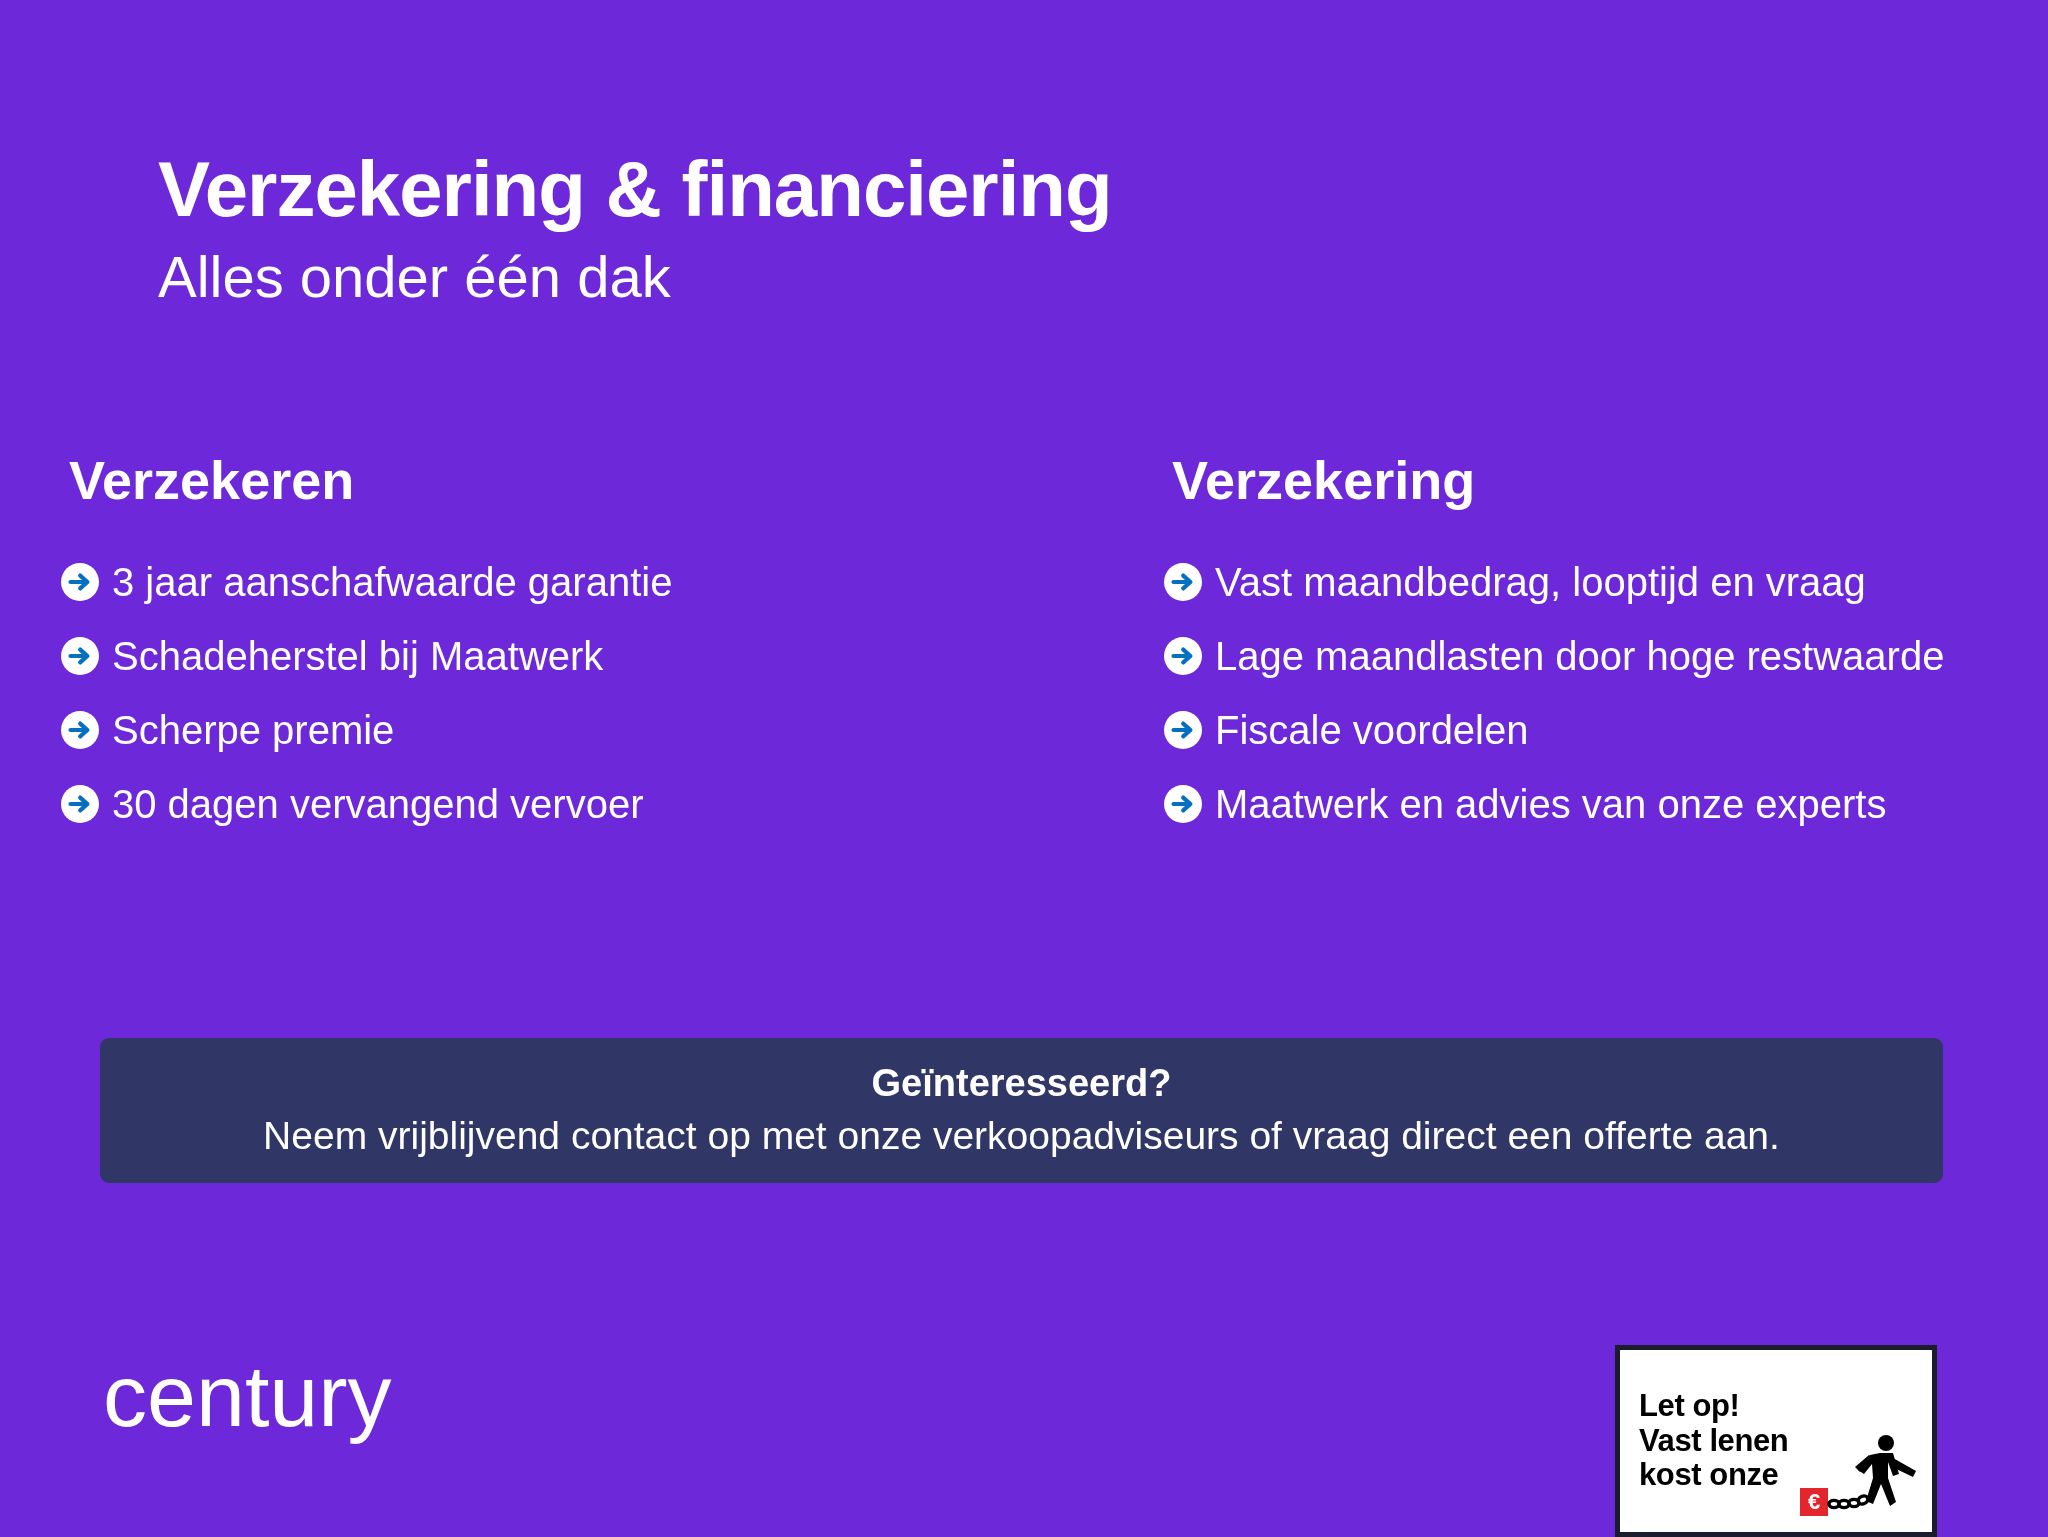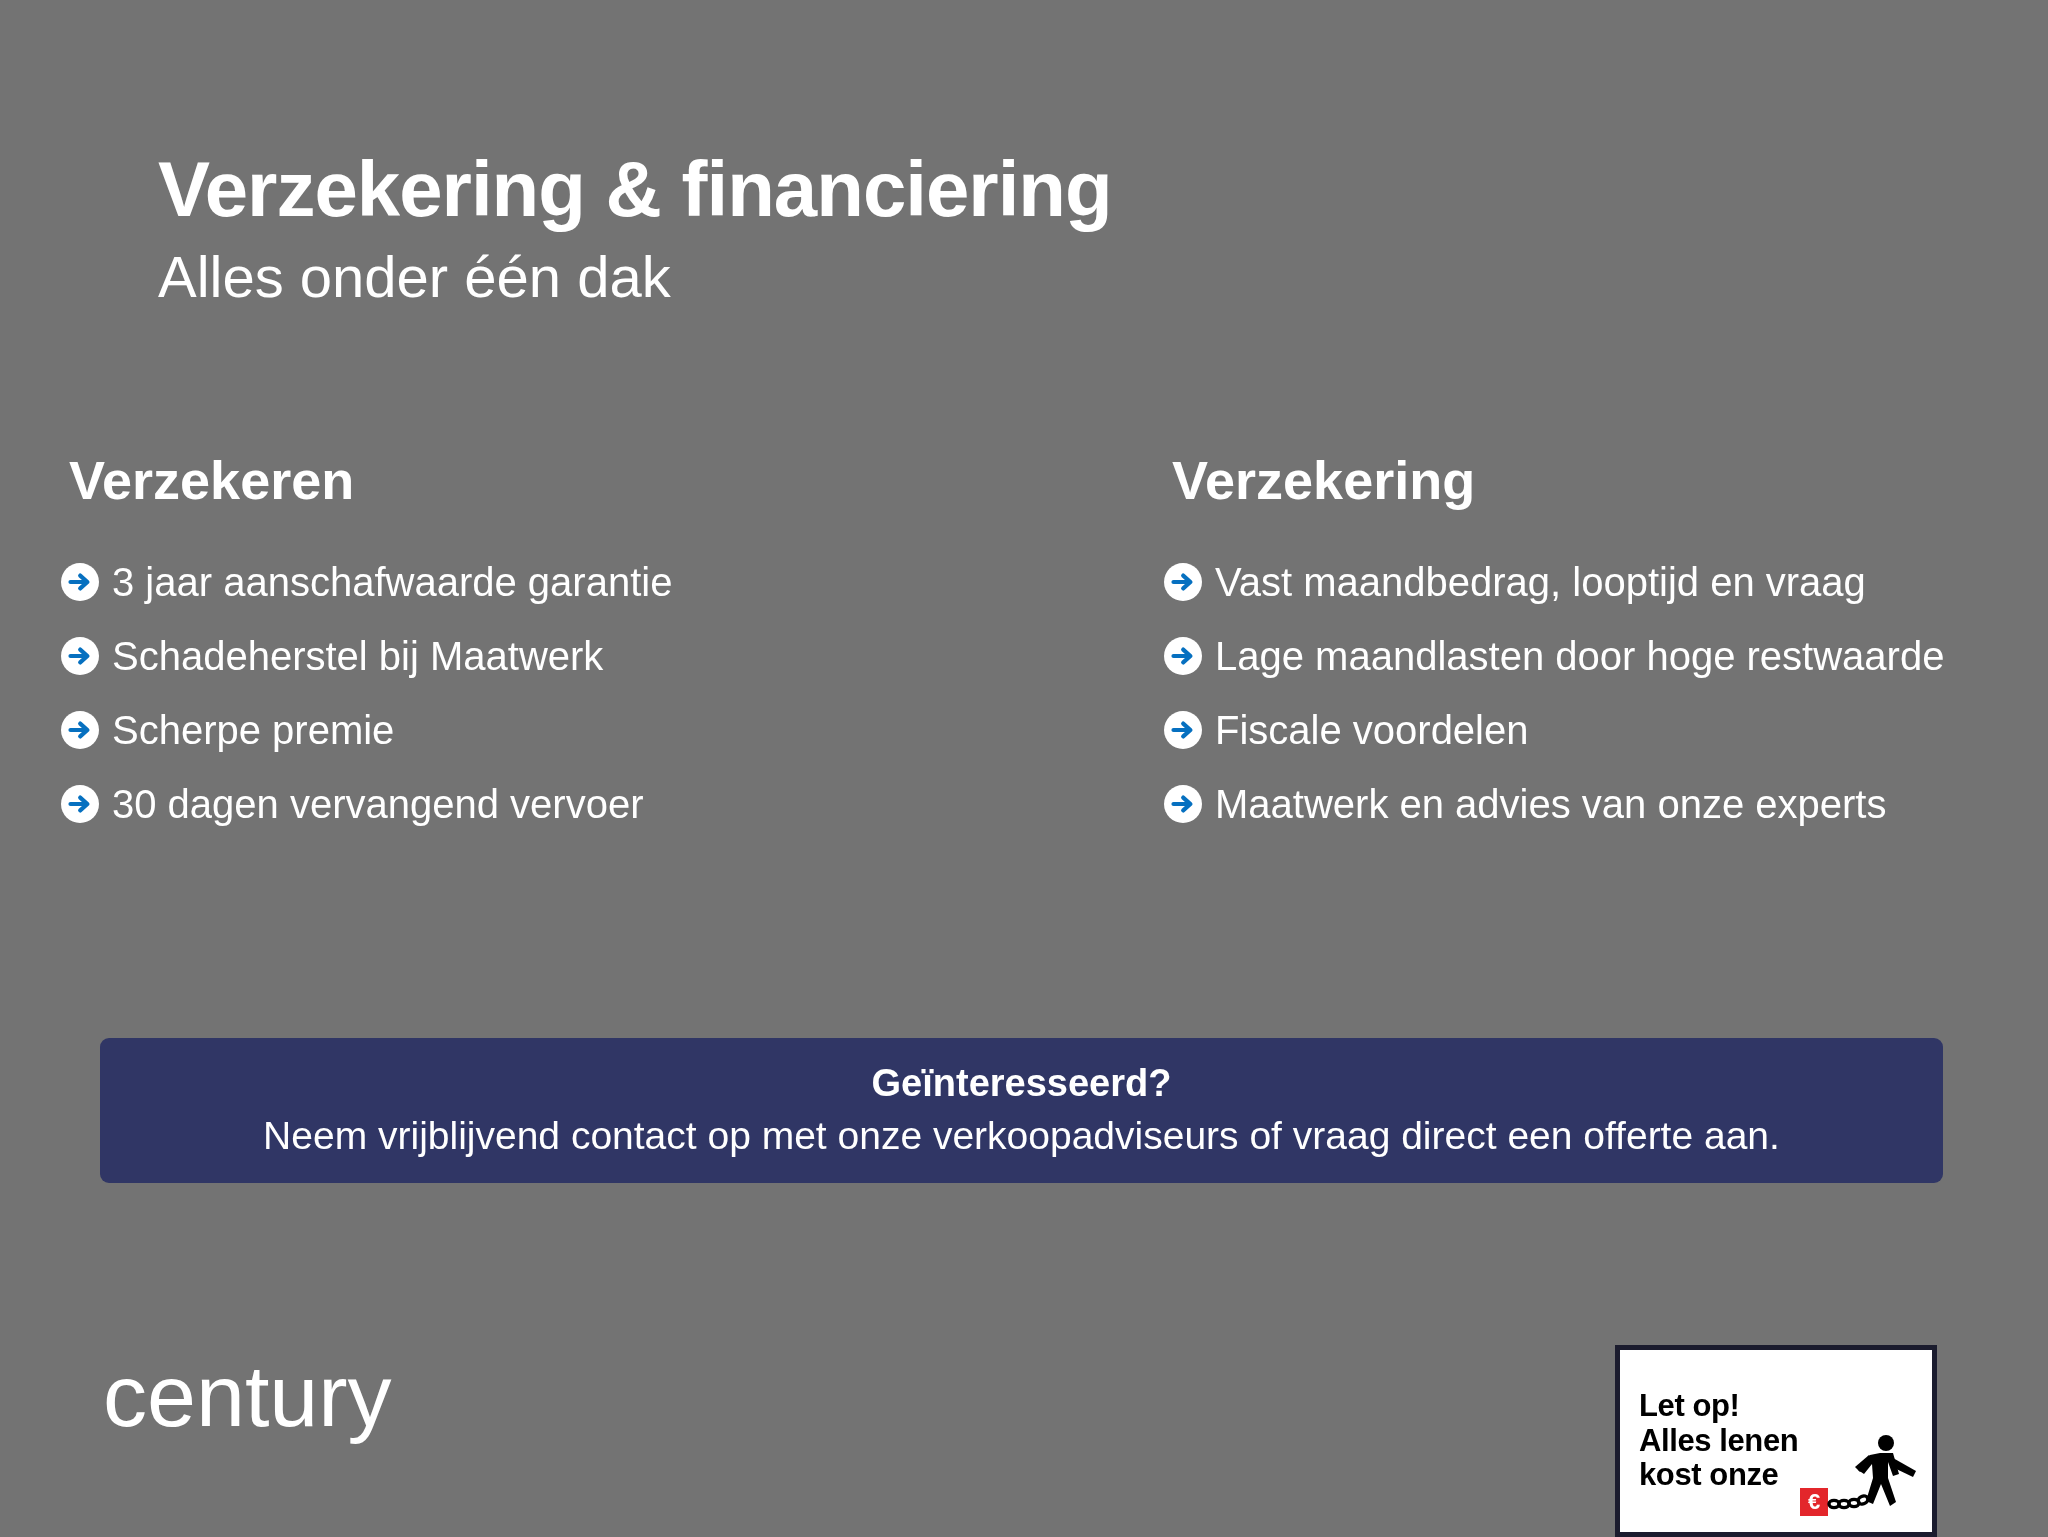--- a/index.html
+++ b/index.html
@@ -12,21 +12,21 @@
     background: #0670c0;
     font-family: "Liberation Sans", sans-serif;
     overflow: hidden;
     position: relative;
     -webkit-font-smoothing: antialiased;
   }
 
   .slide {
     position: absolute;
     inset: 0;
-    background: #737373;
+    background: #6d28d9;
   }
 
   
   .header {
     position: absolute;
     left: 158px;
     top: 150px;
     width: 1700px;
   }
   .title {
@@ -292,21 +292,21 @@
   <div class="cta">
     <div class="cta-title">Geïnteresseerd?</div>
     <div class="cta-text">Neem vrijblijvend contact op met onze verkoopadviseurs of vraag direct een offerte aan.</div>
   </div>
 
   <div class="logo">century</div>
 
   <div class="warning-box">
     <div class="warning-text">
       <span class="warning-line">Let op!</span>
-      <span class="warning-line">Alles lenen</span>
+      <span class="warning-line">Vast lenen</span>
       <span class="warning-line">kost onze</span>
     </div>
     <div class="warning-figure">
       <svg viewBox="0 0 128 92" width="128" height="92" aria-hidden="true">
 
         <rect x="2" y="56" width="28" height="28" fill="#e3262b"></rect>
         <text x="16" y="77" font-family="'Liberation Sans', sans-serif" font-size="22" font-weight="bold" fill="#ffffff" text-anchor="middle">€</text>
 
         <g fill="none" stroke="#000000" stroke-width="3.4">
           <ellipse cx="36" cy="72" rx="5" ry="3.6"></ellipse>

